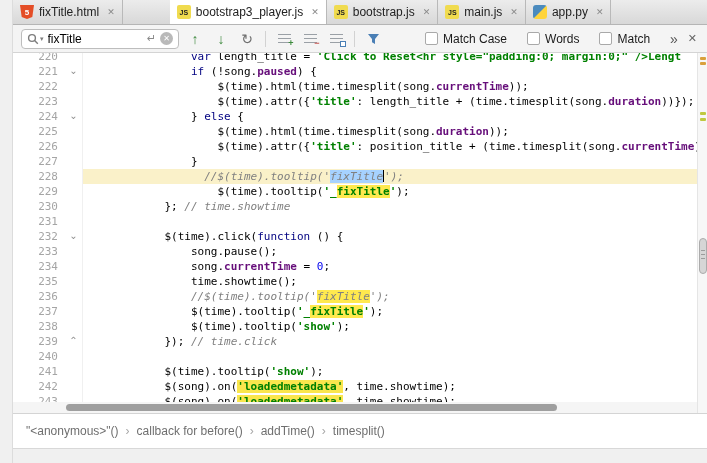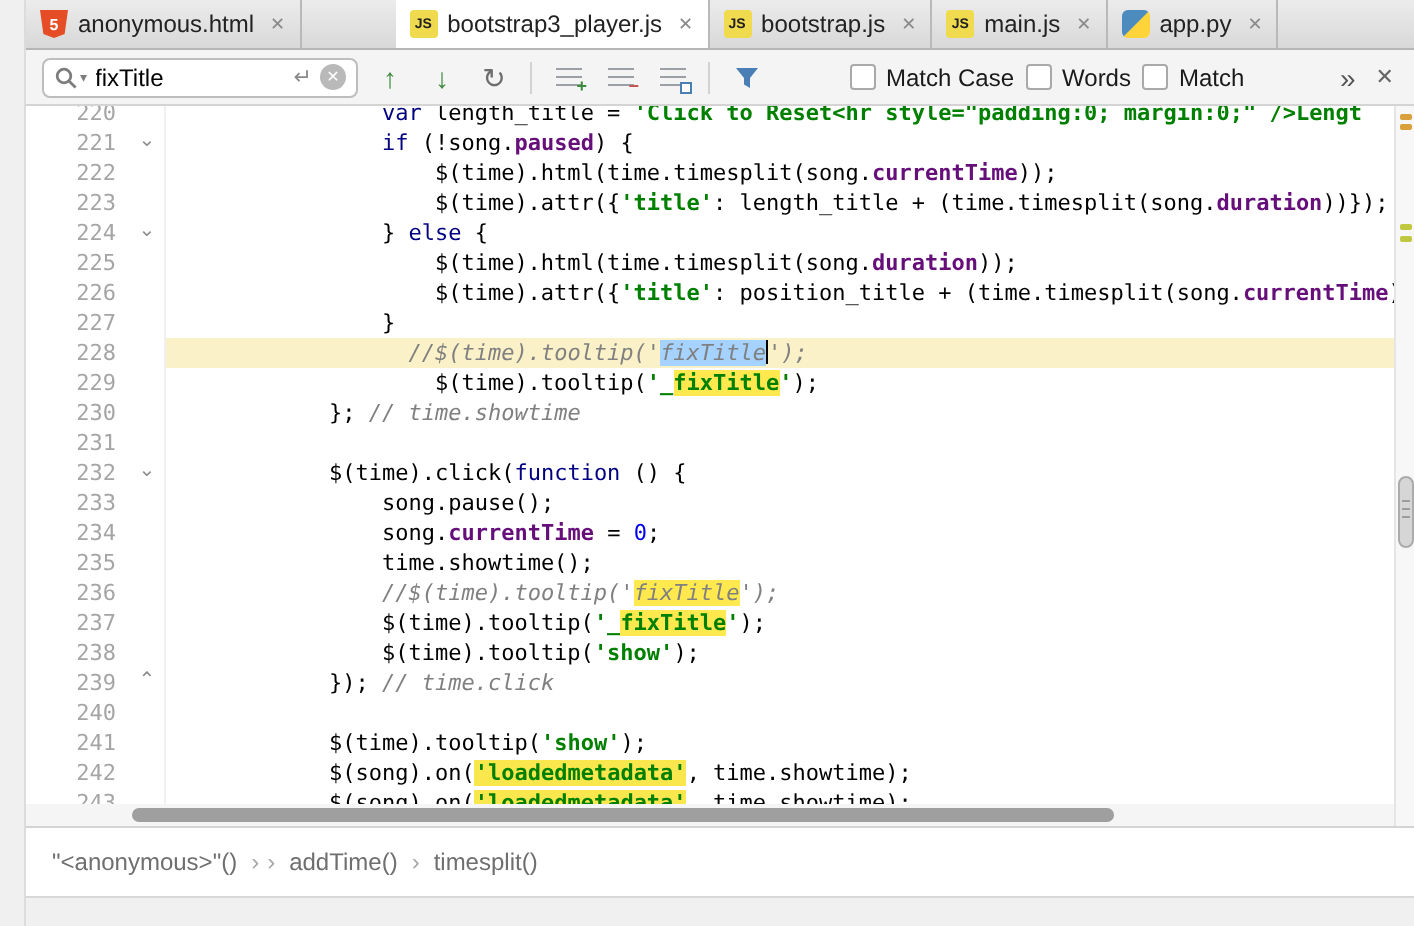--- a/index.html
+++ b/index.html
@@ -44,21 +44,21 @@
               background:linear-gradient(#9aa0a6,#9aa0a6) 0 1px/13px 1px no-repeat,
                          linear-gradient(#9aa0a6,#9aa0a6) 0 5px/13px 1px no-repeat,
                          linear-gradient(#9aa0a6,#9aa0a6) 0 9px/13px 1px no-repeat; }
   .occ-badge { position:absolute; right:-3px; bottom:-4px; font-size:9px; font-weight:bold;
                line-height:9px; background:transparent; }
   .badge-add { color:#3C8B3C; }
   .badge-del { color:#C75450; }
   .badge-box { width:6px; height:6px; border:1px solid #4A7FB5; right:-3px; bottom:-3px;
                position:absolute; background:#fff; }
   .fb-check { display:flex; align-items:center; gap:5px; font-size:12px; color:#1a1a1a;
-              cursor:pointer; white-space:nowrap; }
+              cursor:pointer; margin-left:14px; white-space:nowrap; }
   .fb-check.first { margin-left:36px; }
   .cbox { width:13px; height:13px; background:#fff; border:1px solid #A9A9A9; border-radius:2px; flex:none; }
   #fb-right { margin-left:auto; display:flex; align-items:center; gap:10px; padding-right:2px; }
   .more-icon { color:#555; font-size:14px; cursor:pointer; }
   .fb-close { color:#666; font-size:11px; cursor:pointer; }
 
   
   #editor { position:relative; height:360px; overflow:hidden; background:#fff; flex:none; }
   #code { position:absolute; top:-4px; left:0; right:10px;
           font-family:"DejaVu Sans Mono", monospace; font-size:11px; line-height:15px;
@@ -102,21 +102,21 @@
 </head>
 <body>
 
 <div id="app">
   <div id="left-stripe"></div>
   <div id="main">
 
     <div id="tab-bar">
         <div class="tab">
           <span class="ficon html">5</span>
-          <span class="tab-label">anonymous.html</span>
+          <span class="tab-label">fixTitle.html</span>
           <span class="tab-close">✕</span>
         </div>
         <div class="tab active">
           <span class="ficon js">JS</span>
           <span class="tab-label">bootstrap3_player.js</span>
           <span class="tab-close">✕</span>
         </div>
         <div class="tab">
           <span class="ficon js">JS</span>
           <span class="tab-label">bootstrap.js</span>
@@ -207,20 +207,21 @@
           <div class="vmark" style="top: 65px; background: rgb(191, 200, 63);"></div>
         </div>
       <div id="hscroll">
         <div id="hthumb" style="left: 53px; width: 491px;"></div>
       </div>
     </div>
 
     <div id="breadcrumbs">
         <span class="crumb">"&lt;anonymous&gt;"()</span>
         <span class="crumb-sep">›</span>
+        <span class="crumb">callback for before()</span>
         <span class="crumb-sep">›</span>
         <span class="crumb">addTime()</span>
         <span class="crumb-sep">›</span>
         <span class="crumb">timesplit()</span>
       </div>
     <div id="bottom-strip"></div>
   </div>
 </div>
 
 </body></html>

